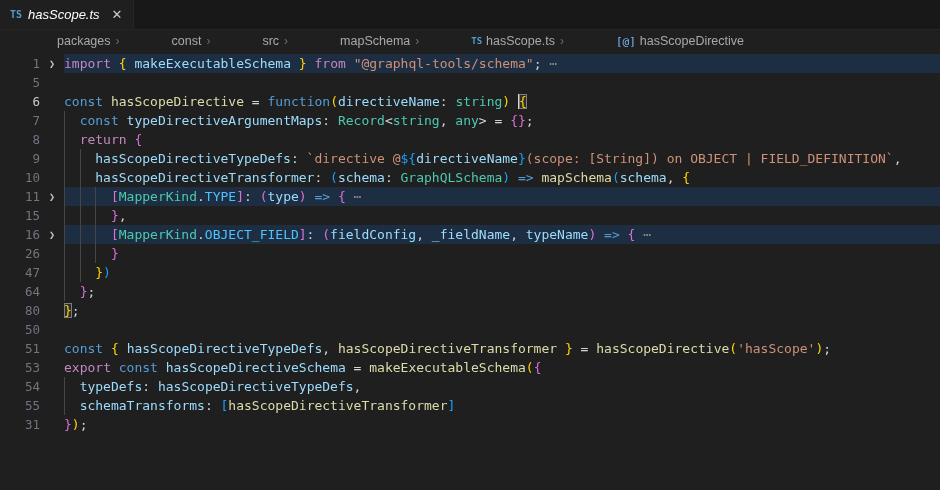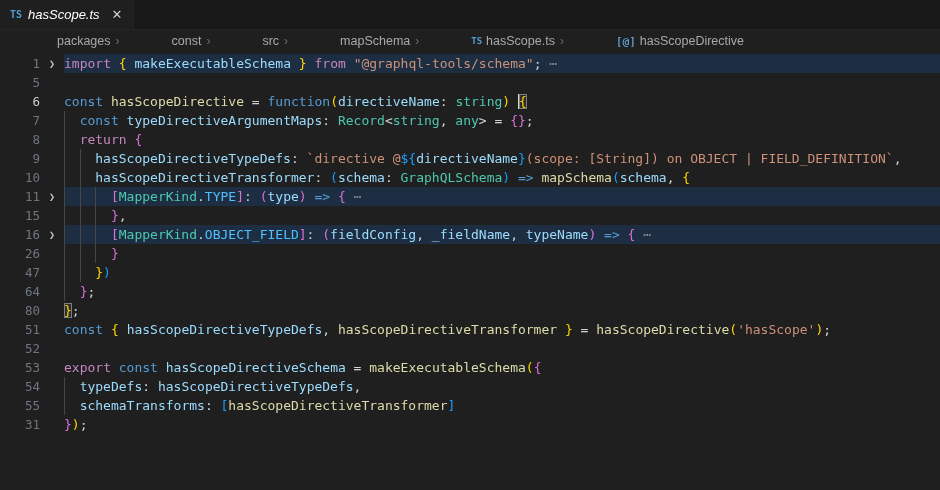--- a/index.html
+++ b/index.html
@@ -90,19 +90,19 @@
     <div class="row"><div class="num">8</div><div class="chev"></div><div class="content"><span class="guide"></span><span class="tok" style="color: rgb(197, 134, 192);">return </span><span class="tok" style="color: rgb(218, 112, 214);">{</span></div></div>
     <div class="row"><div class="num">9</div><div class="chev"></div><div class="content"><span class="guide"></span><span class="guide"></span><span class="tok" style="color: rgb(156, 220, 254);">hasScopeDirectiveTypeDefs</span><span class="tok" style="color: rgb(212, 212, 212);">: </span><span class="tok" style="color: rgb(206, 145, 120);">`directive @</span><span class="tok" style="color: rgb(23, 159, 255);">${</span><span class="tok" style="color: rgb(156, 220, 254);">directiveName</span><span class="tok" style="color: rgb(23, 159, 255);">}</span><span class="tok" style="color: rgb(206, 145, 120);">(scope: [String]) on OBJECT | FIELD_DEFINITION`</span><span class="tok" style="color: rgb(212, 212, 212);">,</span></div></div>
     <div class="row"><div class="num">10</div><div class="chev"></div><div class="content"><span class="guide"></span><span class="guide"></span><span class="tok" style="color: rgb(156, 220, 254);">hasScopeDirectiveTransformer</span><span class="tok" style="color: rgb(212, 212, 212);">: </span><span class="tok" style="color: rgb(23, 159, 255);">(</span><span class="tok" style="color: rgb(156, 220, 254);">schema</span><span class="tok" style="color: rgb(212, 212, 212);">: </span><span class="tok" style="color: rgb(78, 201, 176);">GraphQLSchema</span><span class="tok" style="color: rgb(23, 159, 255);">)</span><span class="tok" style="color: rgb(86, 156, 214);"> =&gt; </span><span class="tok" style="color: rgb(220, 220, 170);">mapSchema</span><span class="tok" style="color: rgb(23, 159, 255);">(</span><span class="tok" style="color: rgb(156, 220, 254);">schema</span><span class="tok" style="color: rgb(212, 212, 212);">, </span><span class="tok" style="color: rgb(255, 215, 0);">{</span></div></div>
     <div class="row"><div class="num">11</div><div class="chev">❯</div><div class="content hl"><span class="guide"></span><span class="guide"></span><span class="guide"></span><span class="tok" style="color: rgb(218, 112, 214);">[</span><span class="tok" style="color: rgb(78, 201, 176);">MapperKind</span><span class="tok" style="color: rgb(212, 212, 212);">.</span><span class="tok" style="color: rgb(79, 193, 255);">TYPE</span><span class="tok" style="color: rgb(218, 112, 214);">]</span><span class="tok" style="color: rgb(212, 212, 212);">: </span><span class="tok" style="color: rgb(218, 112, 214);">(</span><span class="tok" style="color: rgb(156, 220, 254);">type</span><span class="tok" style="color: rgb(218, 112, 214);">)</span><span class="tok" style="color: rgb(86, 156, 214);"> =&gt; </span><span class="tok" style="color: rgb(218, 112, 214);">{</span><span class="tok" style="color: rgb(212, 212, 212);"> </span><span class="tok" style="color: rgb(138, 138, 138);">⋯</span></div></div>
     <div class="row"><div class="num">15</div><div class="chev"></div><div class="content"><span class="guide"></span><span class="guide"></span><span class="guide"></span><span class="tok" style="color: rgb(218, 112, 214);">}</span><span class="tok" style="color: rgb(212, 212, 212);">,</span></div></div>
     <div class="row"><div class="num">16</div><div class="chev">❯</div><div class="content hl"><span class="guide"></span><span class="guide"></span><span class="guide"></span><span class="tok" style="color: rgb(218, 112, 214);">[</span><span class="tok" style="color: rgb(78, 201, 176);">MapperKind</span><span class="tok" style="color: rgb(212, 212, 212);">.</span><span class="tok" style="color: rgb(79, 193, 255);">OBJECT_FIELD</span><span class="tok" style="color: rgb(218, 112, 214);">]</span><span class="tok" style="color: rgb(212, 212, 212);">: </span><span class="tok" style="color: rgb(218, 112, 214);">(</span><span class="tok" style="color: rgb(156, 220, 254);">fieldConfig</span><span class="tok" style="color: rgb(212, 212, 212);">, </span><span class="tok" style="color: rgb(156, 220, 254);">_fieldName</span><span class="tok" style="color: rgb(212, 212, 212);">, </span><span class="tok" style="color: rgb(156, 220, 254);">typeName</span><span class="tok" style="color: rgb(218, 112, 214);">)</span><span class="tok" style="color: rgb(86, 156, 214);"> =&gt; </span><span class="tok" style="color: rgb(218, 112, 214);">{</span><span class="tok" style="color: rgb(212, 212, 212);"> </span><span class="tok" style="color: rgb(138, 138, 138);">⋯</span></div></div>
     <div class="row"><div class="num">26</div><div class="chev"></div><div class="content"><span class="guide"></span><span class="guide"></span><span class="guide"></span><span class="tok" style="color: rgb(218, 112, 214);">}</span></div></div>
     <div class="row"><div class="num">47</div><div class="chev"></div><div class="content"><span class="guide"></span><span class="guide"></span><span class="tok" style="color: rgb(255, 215, 0);">}</span><span class="tok" style="color: rgb(23, 159, 255);">)</span></div></div>
     <div class="row"><div class="num">64</div><div class="chev"></div><div class="content"><span class="guide"></span><span class="tok" style="color: rgb(218, 112, 214);">}</span><span class="tok" style="color: rgb(212, 212, 212);">;</span></div></div>
     <div class="row"><div class="num">80</div><div class="chev"></div><div class="content"><span class="tok box" style="color: rgb(255, 215, 0);">}</span><span class="tok" style="color: rgb(212, 212, 212);">;</span></div></div>
+    <div class="row"><div class="num">50</div><div class="chev"></div><div class="content"></div></div>
     <div class="row"><div class="num">51</div><div class="chev"></div><div class="content"><span class="tok" style="color: rgb(86, 156, 214);">const </span><span class="tok" style="color: rgb(255, 215, 0);">{ </span><span class="tok" style="color: rgb(156, 220, 254);">hasScopeDirectiveTypeDefs</span><span class="tok" style="color: rgb(212, 212, 212);">, </span><span class="tok" style="color: rgb(220, 220, 170);">hasScopeDirectiveTransformer</span><span class="tok" style="color: rgb(255, 215, 0);"> }</span><span class="tok" style="color: rgb(212, 212, 212);"> = </span><span class="tok" style="color: rgb(220, 220, 170);">hasScopeDirective</span><span class="tok" style="color: rgb(255, 215, 0);">(</span><span class="tok" style="color: rgb(206, 145, 120);">'hasScope'</span><span class="tok" style="color: rgb(255, 215, 0);">)</span><span class="tok" style="color: rgb(212, 212, 212);">;</span></div></div>
-    <div class="row"><div class="num">52</div><div class="chev"></div><div class="content"></div></div>
     <div class="row"><div class="num">53</div><div class="chev"></div><div class="content"><span class="tok" style="color: rgb(197, 134, 192);">export </span><span class="tok" style="color: rgb(86, 156, 214);">const </span><span class="tok" style="color: rgb(156, 220, 254);">hasScopeDirectiveSchema</span><span class="tok" style="color: rgb(212, 212, 212);"> = </span><span class="tok" style="color: rgb(220, 220, 170);">makeExecutableSchema</span><span class="tok" style="color: rgb(255, 215, 0);">(</span><span class="tok" style="color: rgb(218, 112, 214);">{</span></div></div>
     <div class="row"><div class="num">54</div><div class="chev"></div><div class="content"><span class="guide"></span><span class="tok" style="color: rgb(156, 220, 254);">typeDefs</span><span class="tok" style="color: rgb(212, 212, 212);">: </span><span class="tok" style="color: rgb(156, 220, 254);">hasScopeDirectiveTypeDefs</span><span class="tok" style="color: rgb(212, 212, 212);">,</span></div></div>
     <div class="row"><div class="num">55</div><div class="chev"></div><div class="content"><span class="guide"></span><span class="tok" style="color: rgb(156, 220, 254);">schemaTransforms</span><span class="tok" style="color: rgb(212, 212, 212);">: </span><span class="tok" style="color: rgb(23, 159, 255);">[</span><span class="tok" style="color: rgb(220, 220, 170);">hasScopeDirectiveTransformer</span><span class="tok" style="color: rgb(23, 159, 255);">]</span></div></div>
     <div class="row"><div class="num">31</div><div class="chev"></div><div class="content"><span class="tok" style="color: rgb(218, 112, 214);">}</span><span class="tok" style="color: rgb(255, 215, 0);">)</span><span class="tok" style="color: rgb(212, 212, 212);">;</span></div></div>
   </div>
 
 </body></html>

